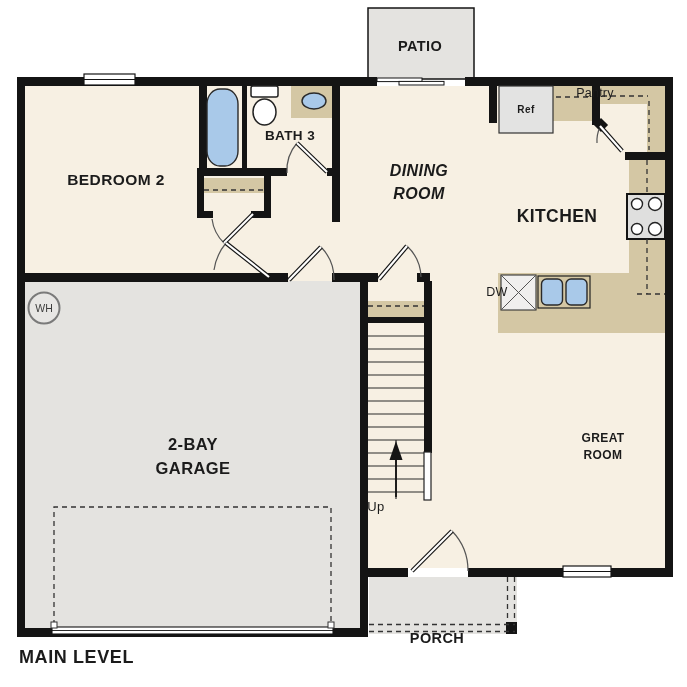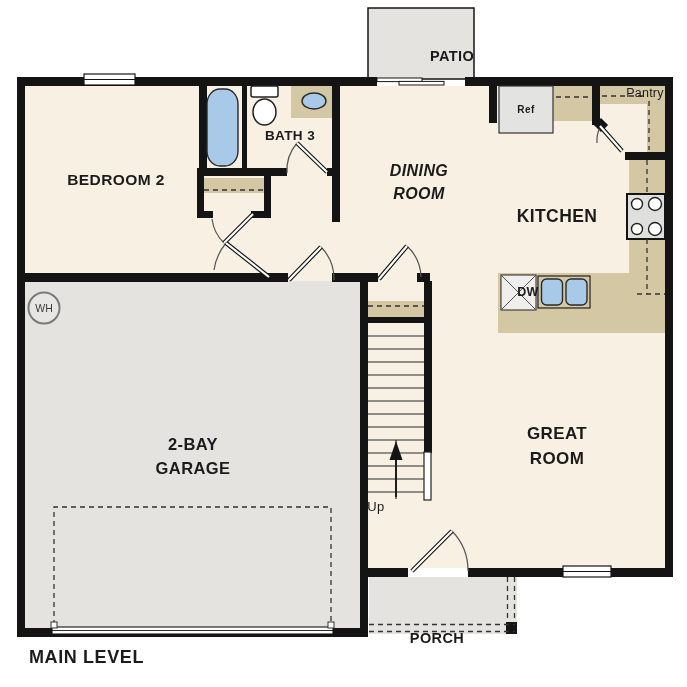--- a/index.html
+++ b/index.html
@@ -23,30 +23,30 @@
   .leaf-w{stroke:#ffffff;stroke-width:2.2;}
   .label{
     position:absolute;transform:translate(-50%,-50%);white-space:nowrap;
     color:var(--text,#1B1B1B);font-weight:bold;text-align:center;letter-spacing:.4px;
   }
   .label.two{line-height:1.45;}
   .lab-bedroom2{left:108px;top:180px;font-size:15.5px;margin-left:8px;}
   .lab-bath2{left:290px;top:135px;font-size:13.5px;}
   .lab-dining{left:419px;top:182px;font-size:16px;line-height:23px;font-style:italic;}
   .lab-kitchen{left:557px;top:216px;font-size:17.5px;}
-  .lab-great{left:557px;top:447px;font-size:17px;line-height:29px;text-align:center;}
+  .lab-great{left:603px;top:447px;font-size:12px;line-height:29px;text-align:center;}
   .lab-garage{left:193px;top:457px;font-size:16.5px;line-height:25px;}
-  .lab-patio{left:420px;top:56px;font-size:14.5px;margin-left:32px;}
+  .lab-patio{left:420px;top:46px;font-size:14.5px;}
   .lab-porch{left:437px;top:598px;font-size:14.5px;margin-top:40px;}
-  .lab-pantry{left:645px;top:93px;font-size:12.5px;font-weight:normal;letter-spacing:.2px;}
+  .lab-pantry{left:595px;top:93px;font-size:12.5px;font-weight:normal;letter-spacing:.2px;}
   .lab-ref{left:526px;top:109px;font-size:10px;font-weight:bold;}
-  .lab-dw{left:528px;top:292px;font-size:12.5px;font-weight:bold;}
+  .lab-dw{left:497px;top:292px;font-size:12.5px;font-weight:normal;}
   .lab-wh{left:44px;top:308px;font-size:10.5px;font-weight:normal;color:#3c3c3c;letter-spacing:0;}
   .lab-up{left:376px;top:506px;font-size:13px;font-weight:normal;}
-  .lab-title{left:29px;top:657px;font-size:18px;transform:translate(0,-50%);letter-spacing:.6px;}
+  .lab-title{left:19px;top:657px;font-size:18px;transform:translate(0,-50%);letter-spacing:.6px;}
 </style>
 </head>
 <body>
 
 <div class="stage">
   <svg width="687" height="687" viewBox="0 0 687 687">
 
     <rect class="cream" x="25" y="86" width="640" height="482"></rect>
     <rect class="gray" x="25" y="281" width="335" height="347"></rect>
     <rect class="gray" x="368" y="8" width="106" height="71" stroke="#141414" stroke-width="1.5"></rect>

